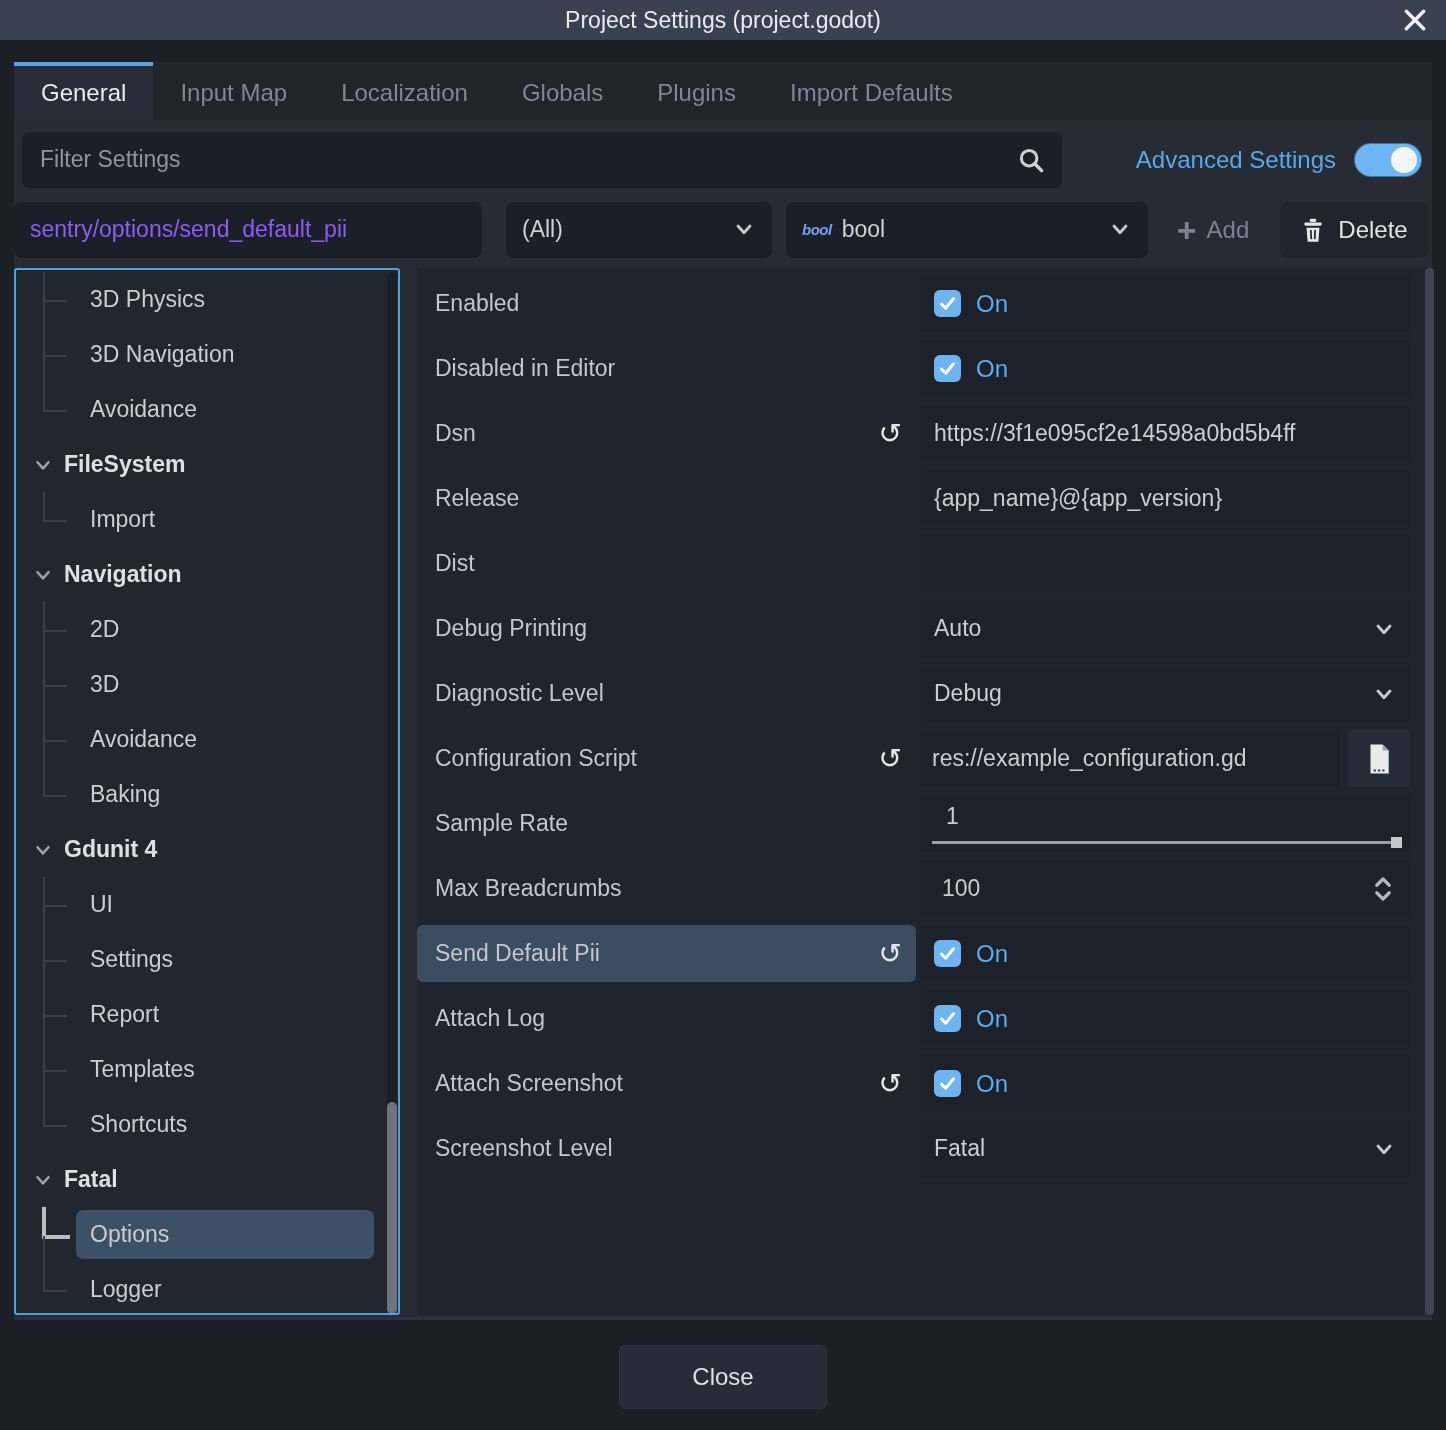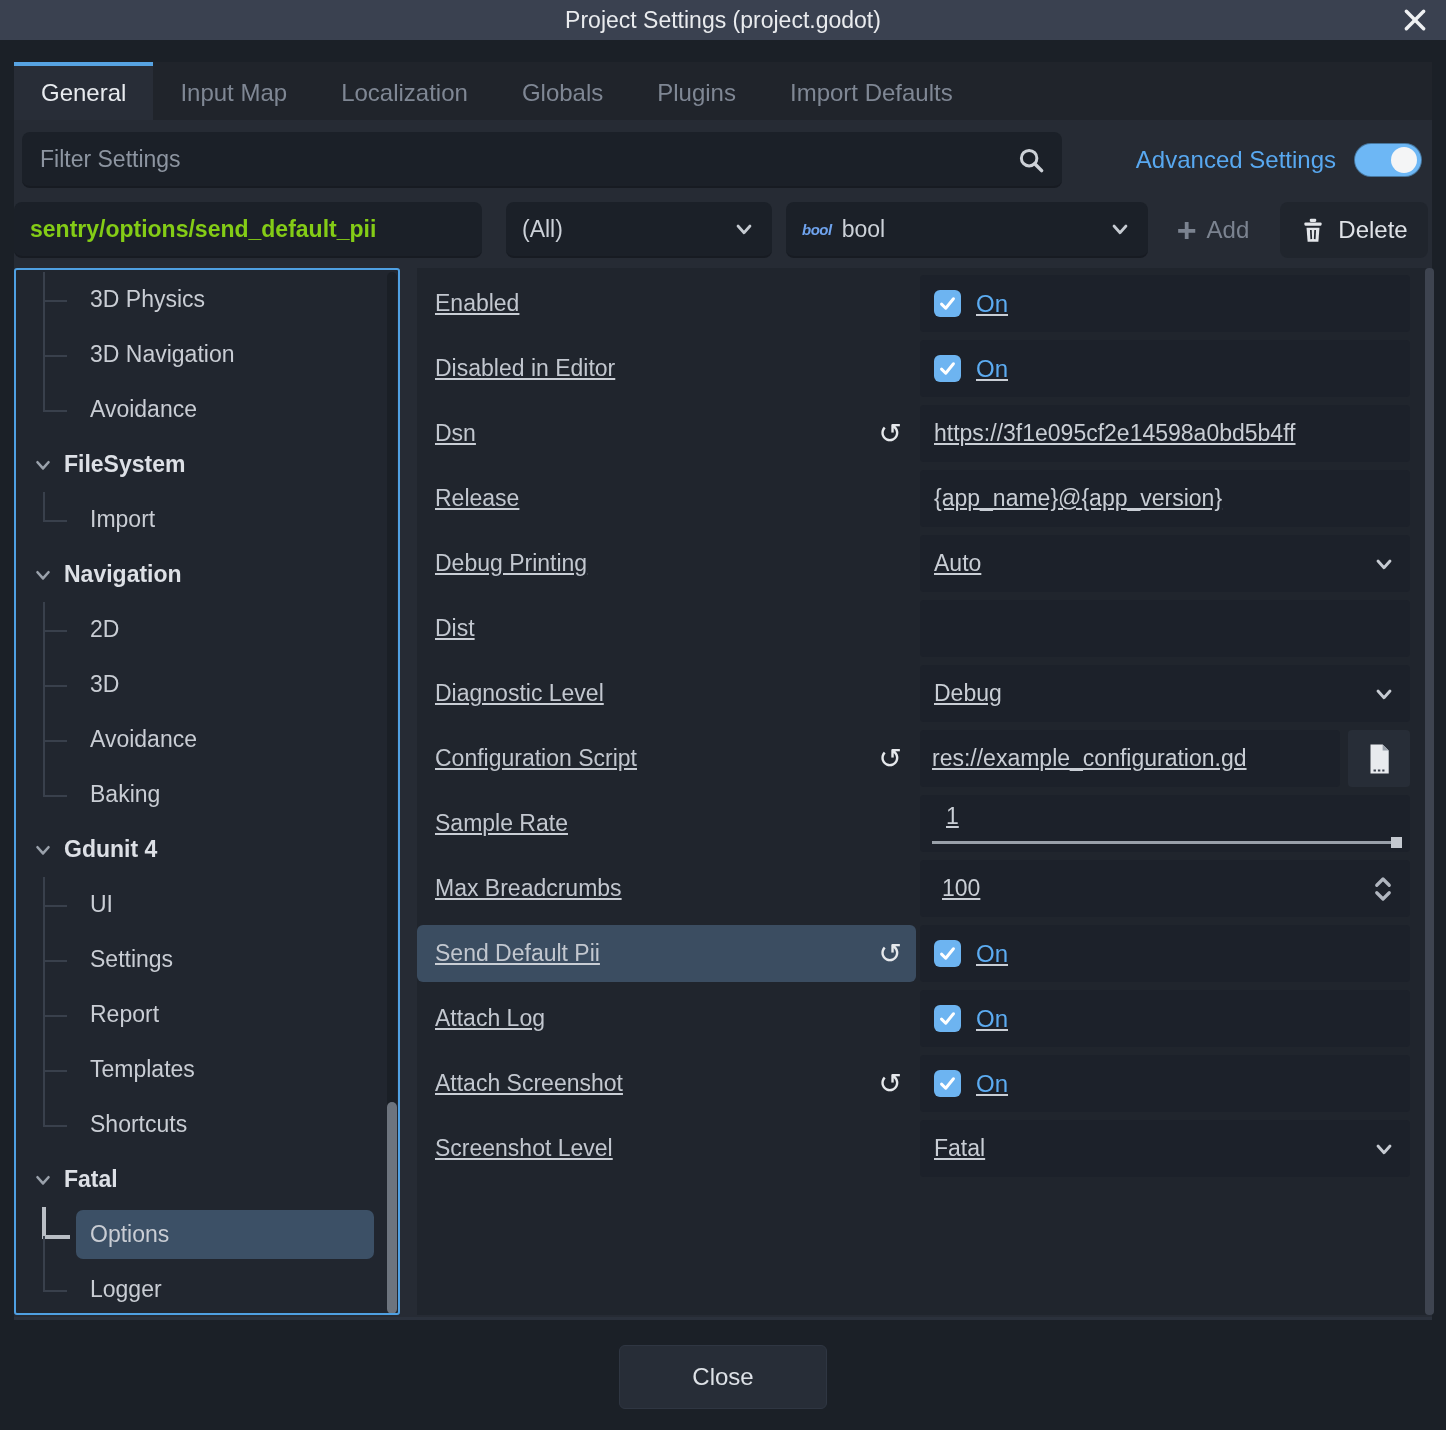--- a/index.html
+++ b/index.html
@@ -54,22 +54,22 @@
     border:1px solid rgba(0,0,0,0.35); position:relative; cursor:pointer;
   }
   .toggle .knob {
     position:absolute; right:4px; top:50%; transform:translateY(-50%);
     width:26px; height:26px; border-radius:50%; background:#f4f5f6;
   }
   
   .prop-row { position:absolute; top:82px; left:0; right:4px; height:56px; display:flex; align-items:center; }
   .prop-name {
     width:468px; height:56px; background:#1b2028; border:none; outline:none;
-    border-radius:8px; font-family:inherit; font-size:23px; color:#84cc16; padding:0 16px;
-    border-bottom:2px solid #171b22; margin-right:24px;font-weight:bold;
+    border-radius:8px; font-family:inherit; font-size:23px; color:#8b5cf6; padding:0 16px;
+    border-bottom:2px solid #171b22; margin-right:24px;
   }
   .dropbox {
     height:56px; background:#1b2028; border-radius:8px; display:flex; align-items:center;
     padding:0 16px; font-size:23px; color:#ccd1d8; cursor:pointer; border-bottom:2px solid #171b22;
   }
   .dropbox .dd-val { flex:1; }
   .db-all { width:266px; margin-right:14px; }
   .db-type { width:362px; margin-right:16px; }
   .type-ic {
     font-size:15px; font-weight:bold; color:#6fa3ee; letter-spacing:-0.5px;
@@ -109,21 +109,21 @@
   }
   .chev { display:flex; align-items:center; }
   .sb-track { position:absolute; right:1px; top:2px; bottom:2px; width:10px; background:#1a1f26; border-radius:5px; }
   .sb-thumb { position:absolute; right:1px; width:10px; top:832px; height:212px; background:#6d747e; border-radius:5px; cursor:pointer; }
   
   .settings {
     position:absolute; left:403px; right:4px; top:0; bottom:2px;
     background:#20252d; padding-top:4px;
   }
   .set-scroll { position:absolute; right:-6px; top:0; bottom:0; width:9px; background:#3e4450; border-radius:4px; cursor:pointer; }
-  .srow { display:flex; height:63px; margin-bottom:2px; align-items:center; padding-right:18px;text-decoration:underline; }
+  .srow { display:flex; height:63px; margin-bottom:2px; align-items:center; padding-right:18px; }
   .srow-label { flex:1; position:relative; height:57px; display:flex; align-items:center; border-radius:6px; margin-right:4px; }
   .srow-label.hl { background:#3b4d61; }
   .srow-label .lbl { margin-left:18px; font-size:23px; color:#c2c7cf; }
   .revert {
     position:absolute; right:14px; top:50%; transform:translateY(-50%);
     font-size:28px; color:#e6e9ec; cursor:pointer; line-height:1;
   }
   .srow-value {
     width:490px; height:57px; background:#1c212a; border-radius:4px;
     display:flex; align-items:center; padding:0 14px; position:relative;
@@ -405,37 +405,37 @@
           <div class="srow">
             <div class="srow-label">
               <span class="lbl">Release</span>
             </div>
             <div class="srow-value">
               <span class="val-text">{app_name}@{app_version}</span>
             </div>
           </div>
           <div class="srow">
             <div class="srow-label">
+              <span class="lbl">Dist</span>
+            </div>
+            <div class="srow-value">
+              <span class="val-text"></span>
+            </div>
+          </div>
+          <div class="srow">
+            <div class="srow-label">
               <span class="lbl">Debug Printing</span>
             </div>
             <div class="srow-value">
               <span class="val-text">Auto</span>
               <span class="dd-chev">
                 <svg width="24" height="24" viewBox="0 0 16 16">
                   <polyline points="4,6 8,10.5 12,6" stroke="#c6cbd2" stroke-width="1.9" fill="none" stroke-linecap="round" stroke-linejoin="round"></polyline>
                 </svg>
               </span>
-            </div>
-          </div>
-          <div class="srow">
-            <div class="srow-label">
-              <span class="lbl">Dist</span>
-            </div>
-            <div class="srow-value">
-              <span class="val-text"></span>
             </div>
           </div>
           <div class="srow">
             <div class="srow-label">
               <span class="lbl">Diagnostic Level</span>
             </div>
             <div class="srow-value">
               <span class="val-text">Debug</span>
               <span class="dd-chev">
                 <svg width="24" height="24" viewBox="0 0 16 16">

